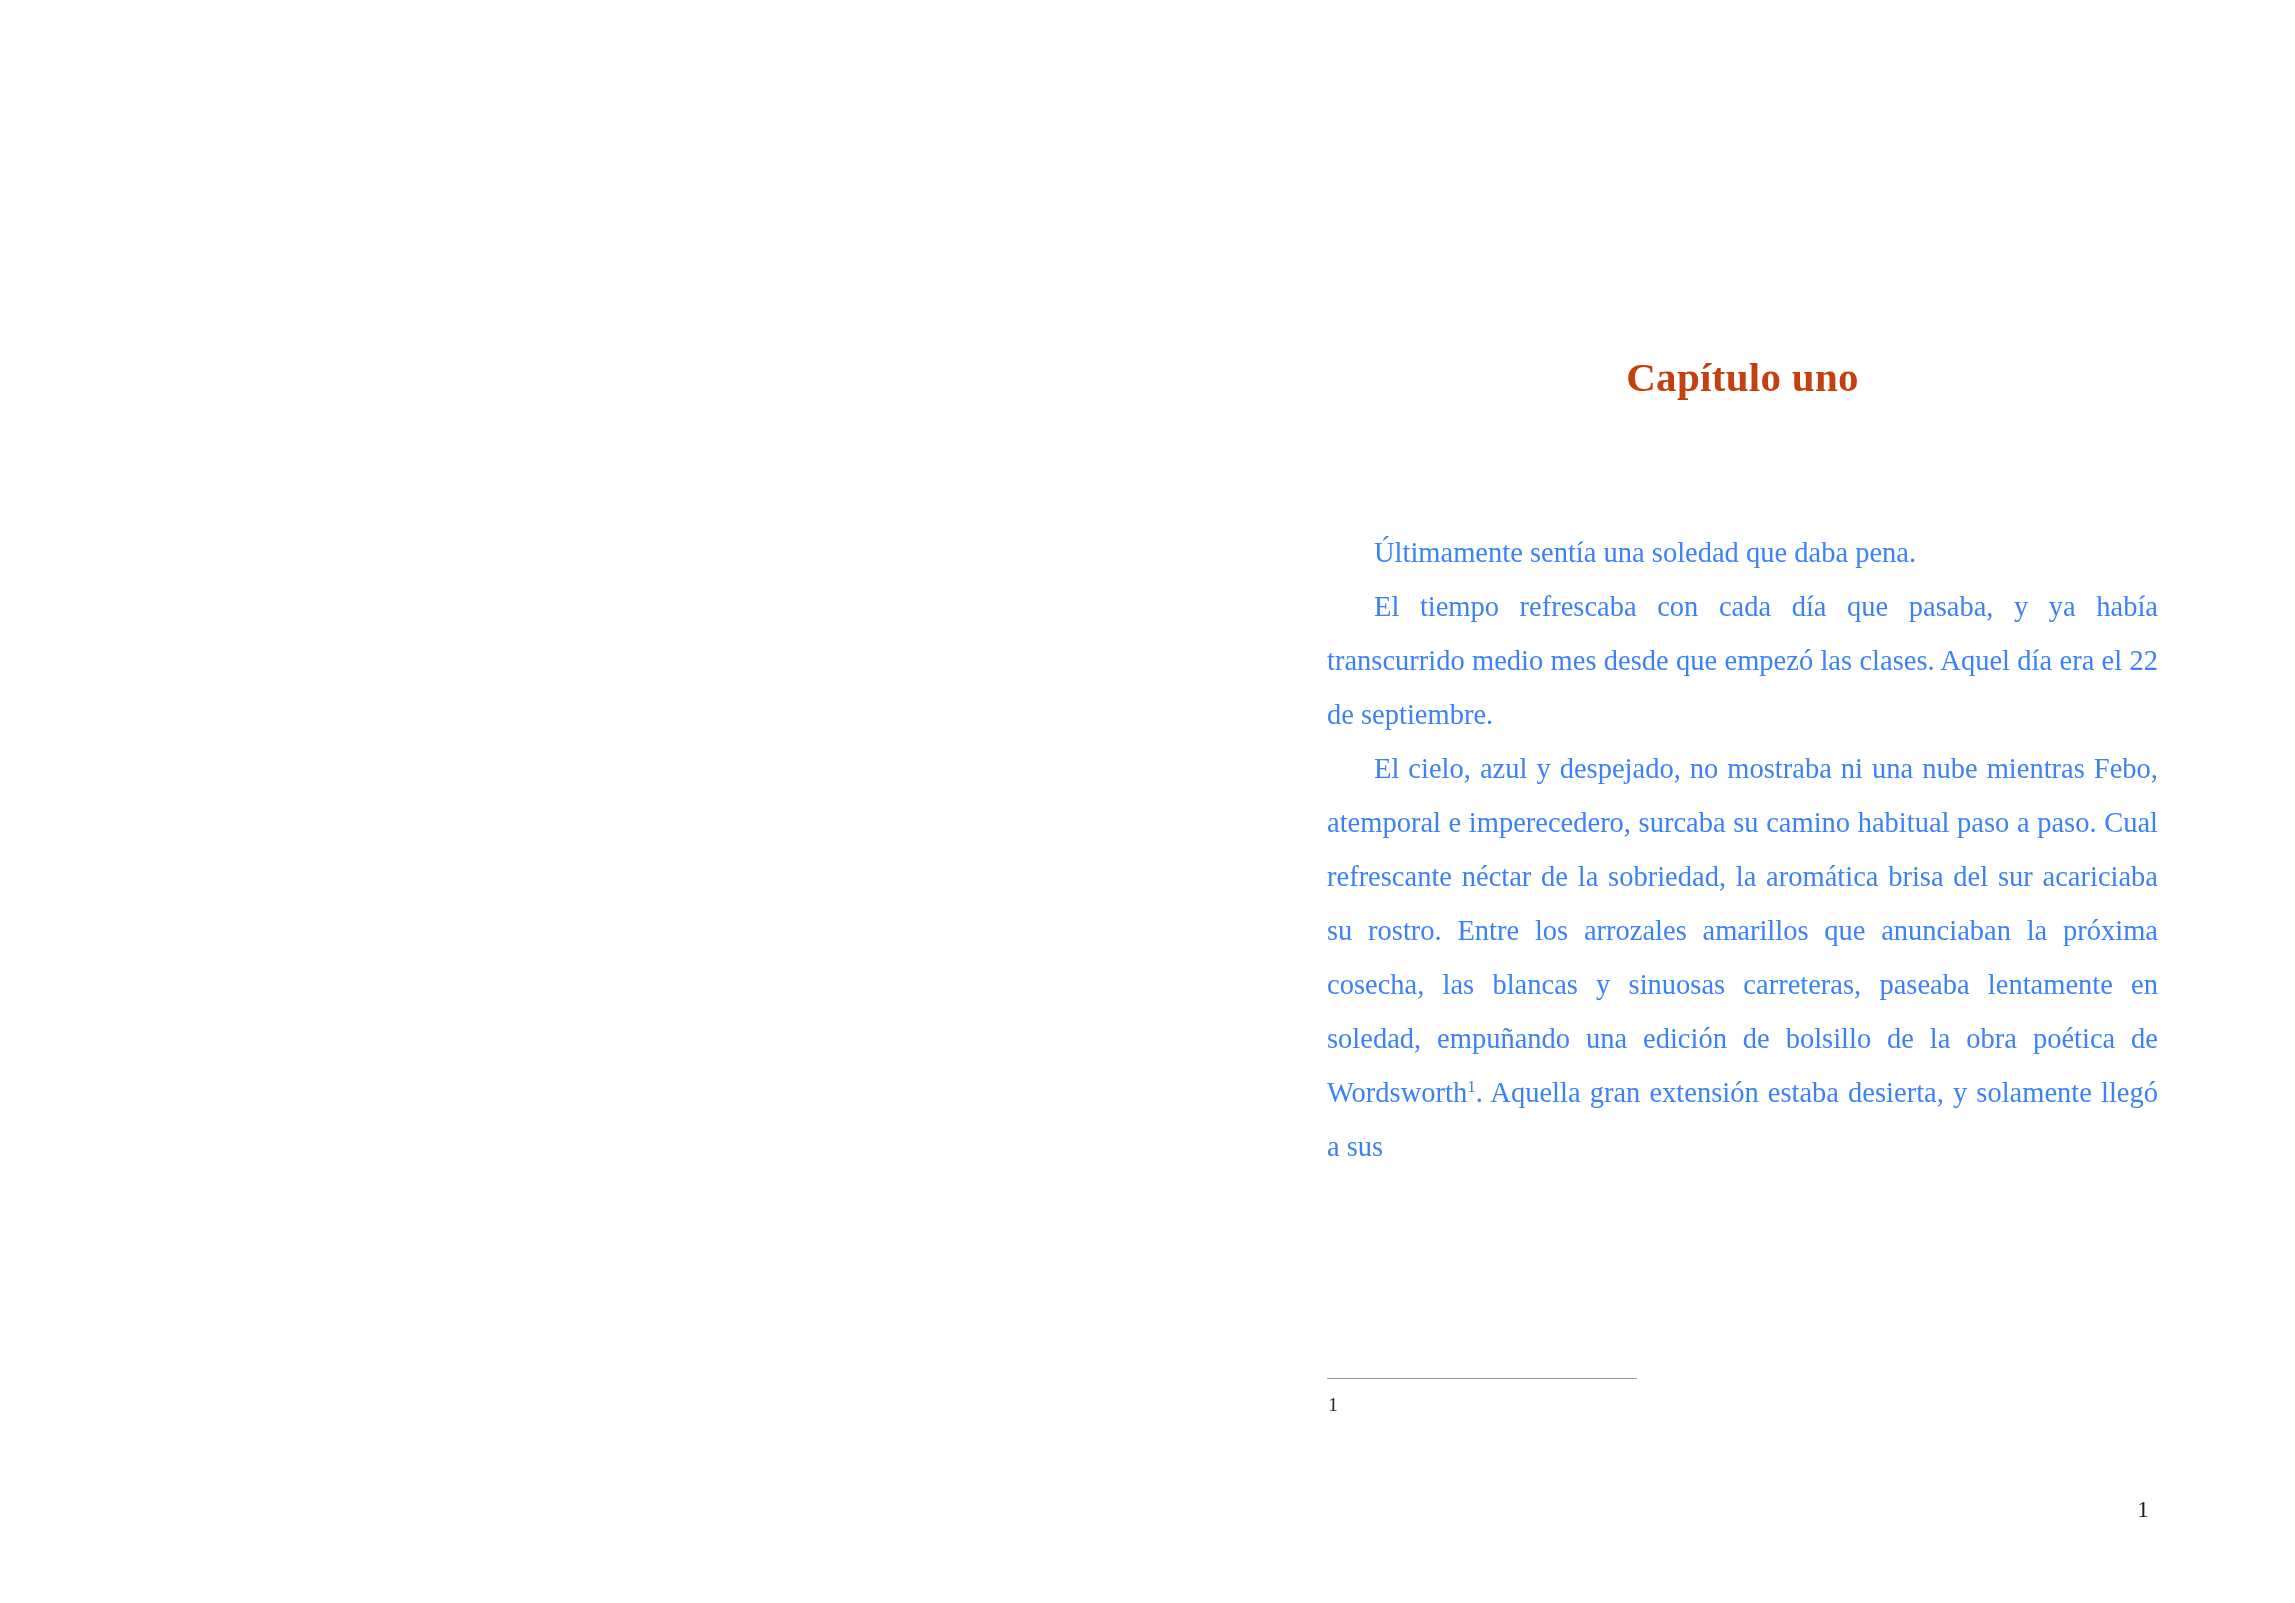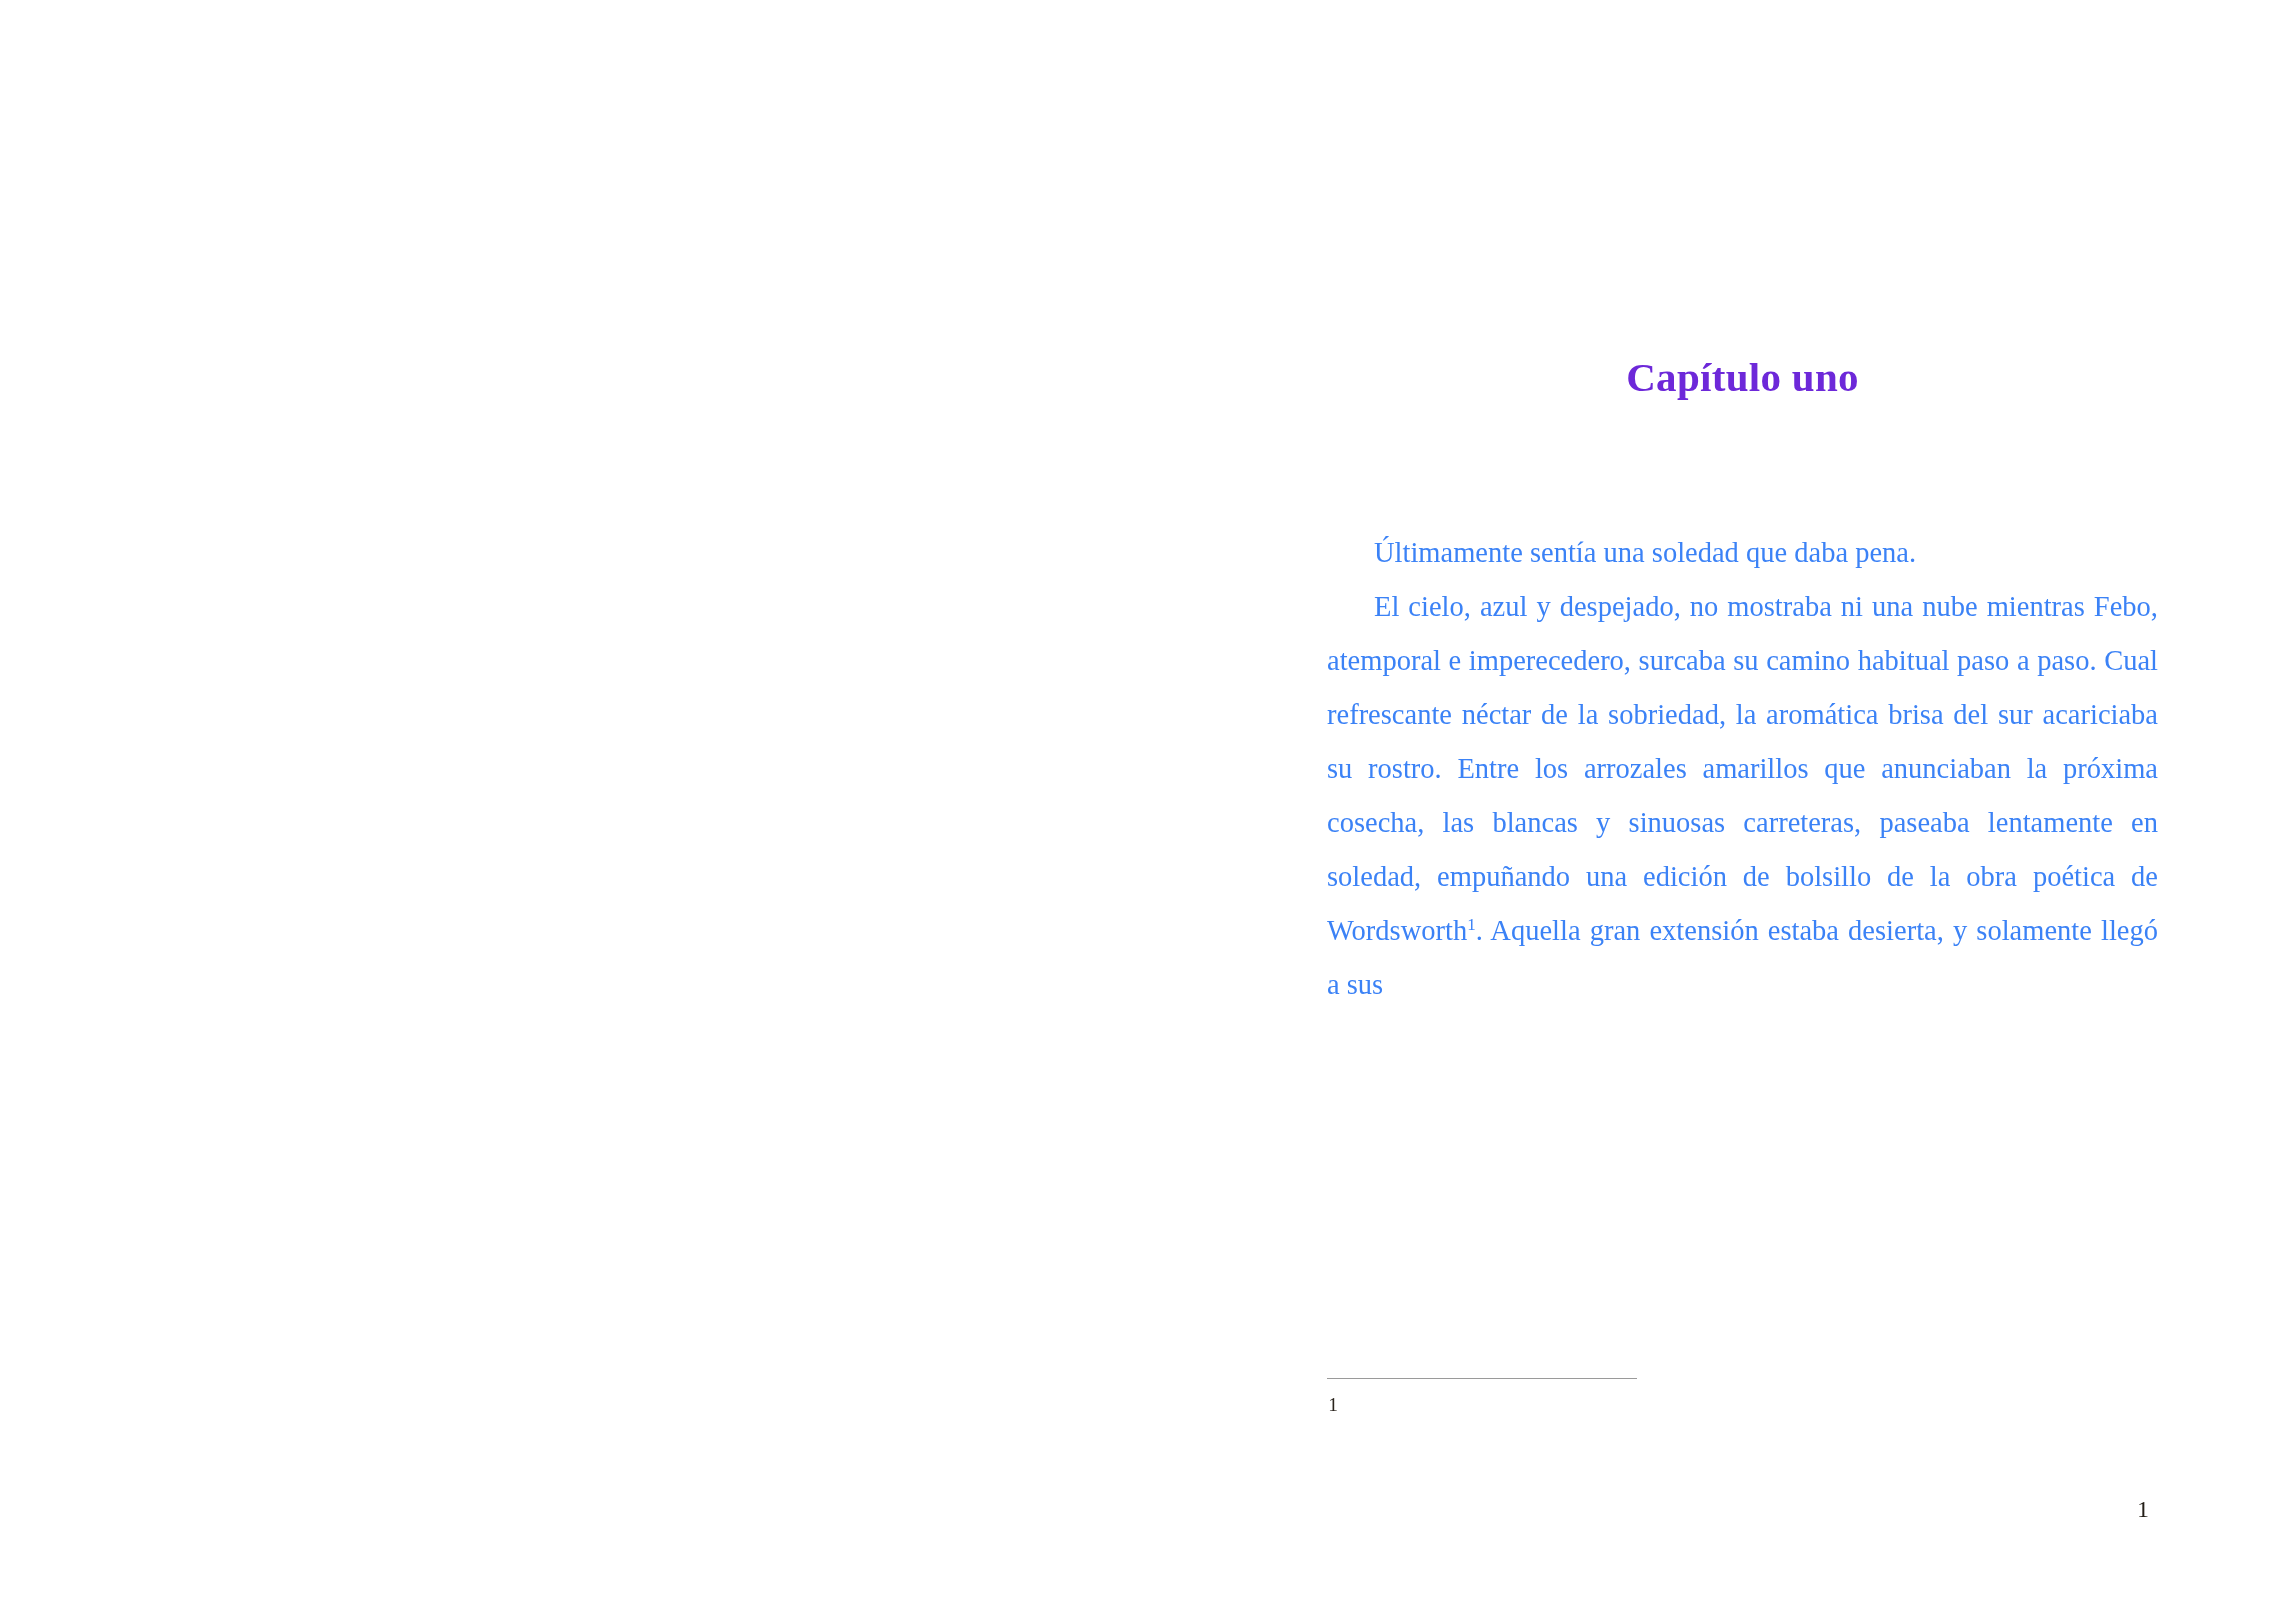--- a/index.html
+++ b/index.html
@@ -39,21 +39,21 @@
   .chapter-title {
     position: absolute;
     top: 353px;
     left: 0;
     width: 100%;
     margin: 0;
     text-align: center;
     font-size: 41px;
     font-weight: bold;
     letter-spacing: 0.3px;
-    color: #6d28d9;
+    color: #c2410c;
   }
   .body-text {
     position: absolute;
     top: 526px;
     left: 0;
     width: 100%;
   }
   .body-text p {
     margin: 0;
     font-size: 28.5px;
@@ -106,20 +106,21 @@
 <div class="spread">
 
   <div class="page-left"></div>
 
   <div class="page-right">
 
     <h1 class="chapter-title">Capítulo uno</h1>
 
     <div class="body-text">
       <p>Últimamente sentía una soledad que daba pena.</p>
+      <p>El tiempo refrescaba con cada día que pasaba, y ya había transcurrido medio mes desde que empezó las clases. Aquel día era el 22 de septiembre.</p>
       <p><span>El cielo, azul y despejado, no mostraba ni una nube mientras Febo, atemporal e imperecedero, surcaba su camino habitual paso a paso. Cual refrescante néctar de la sobriedad, la aromática brisa del sur acariciaba su rostro. Entre los arrozales amarillos que anunciaban la próxima cosecha, las blancas y sinuosas carreteras, paseaba lentamente en soledad, empuñando una edición de bolsillo de la obra poética de Wordsworth</span><sup>1</sup><span>. Aquella gran extensión estaba desierta, y solamente llegó a sus</span></p>
     </div>
 
     <div class="footnote-area">
       <hr class="footnote-rule">
       <div class="footnote">
         <span class="footnote-marker">1</span>
       </div>
     </div>
 

